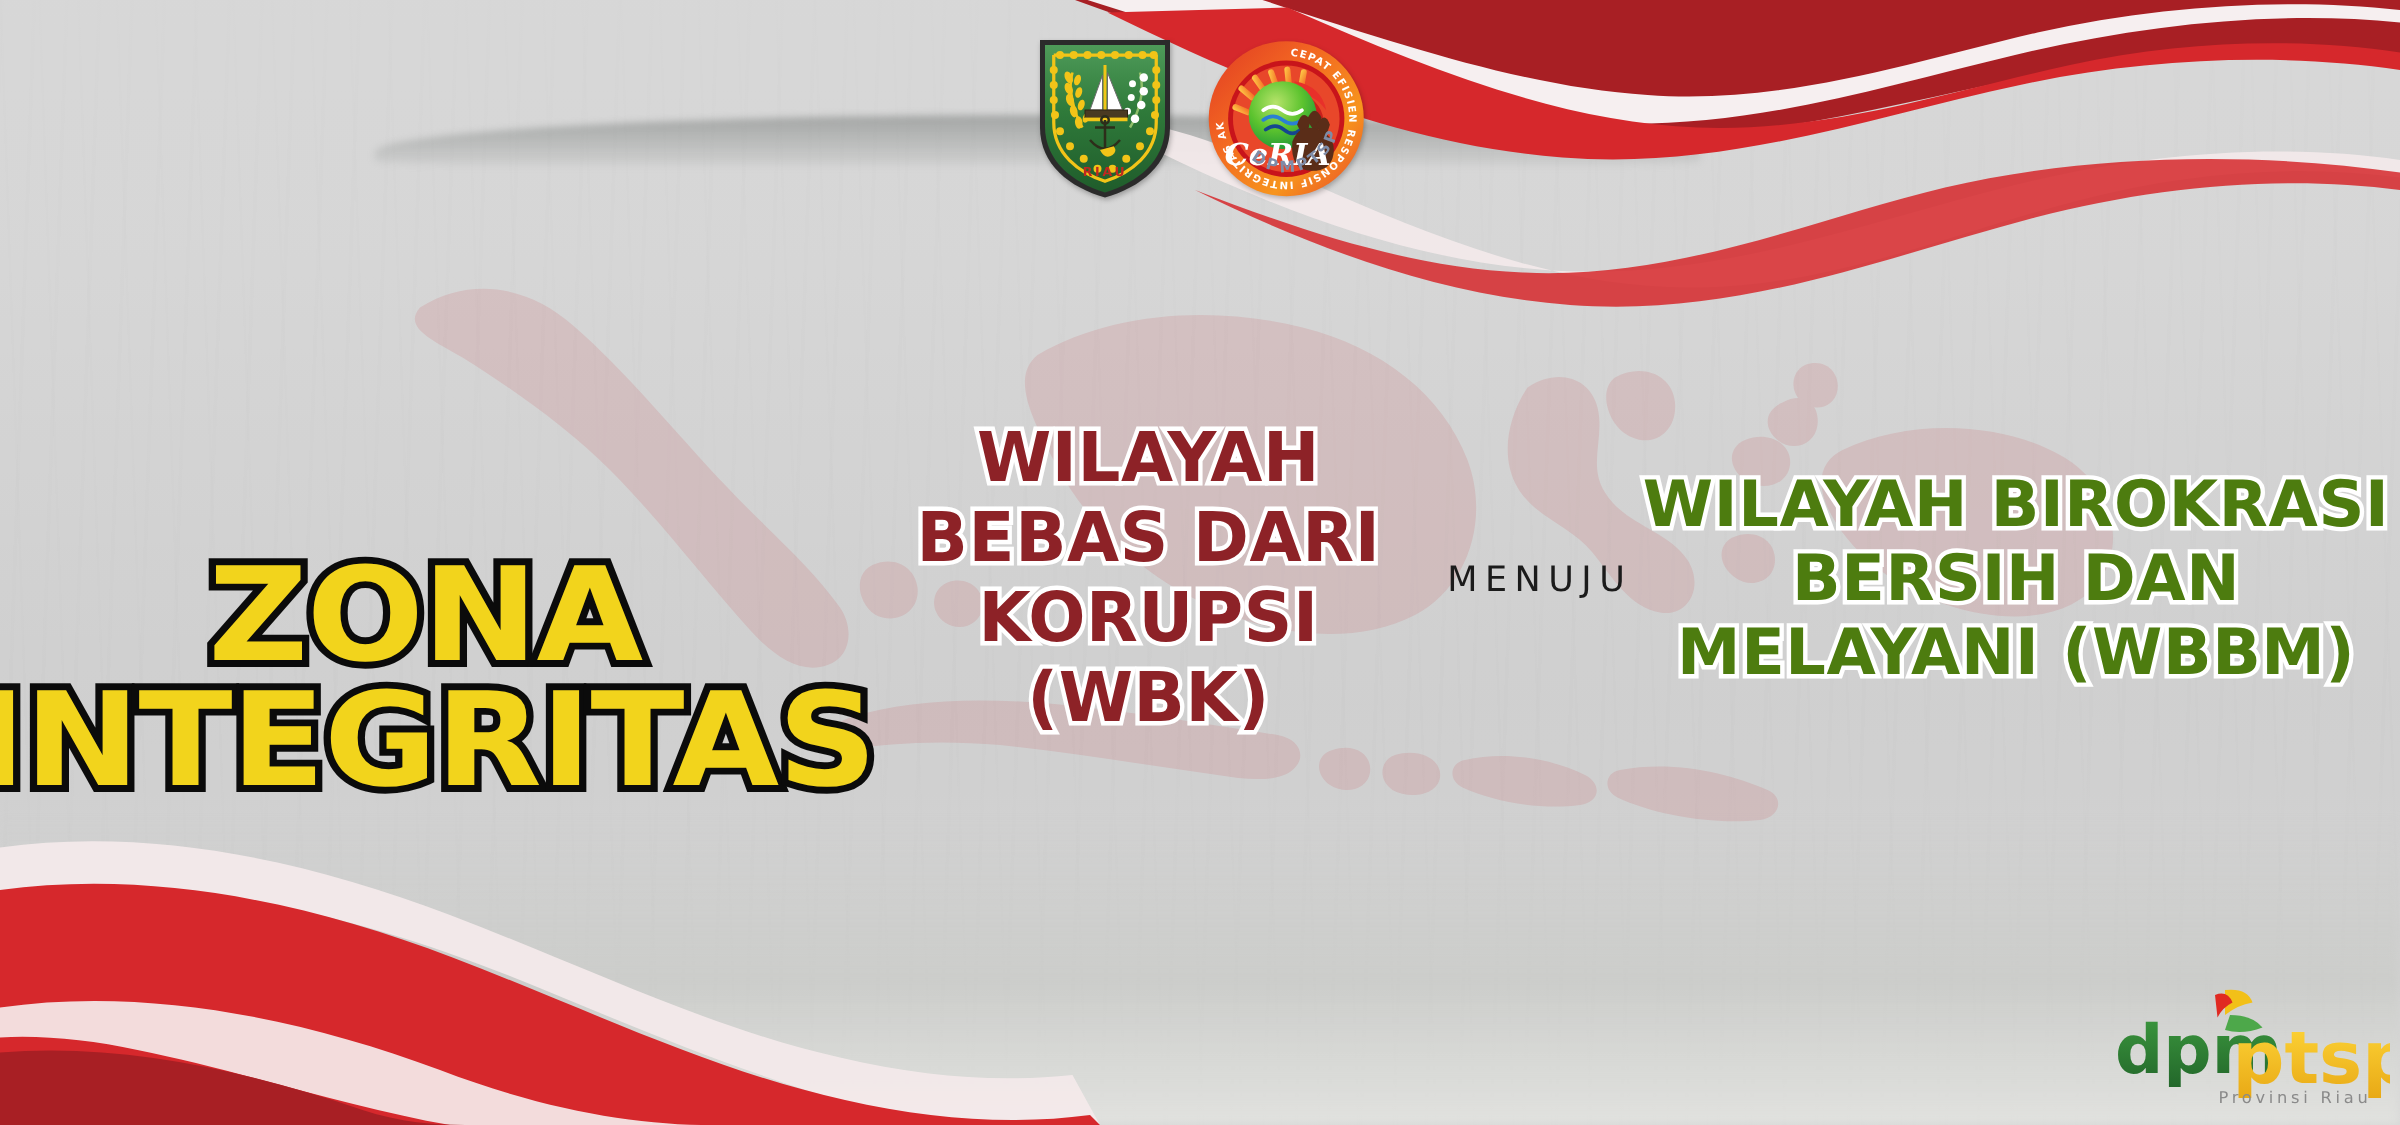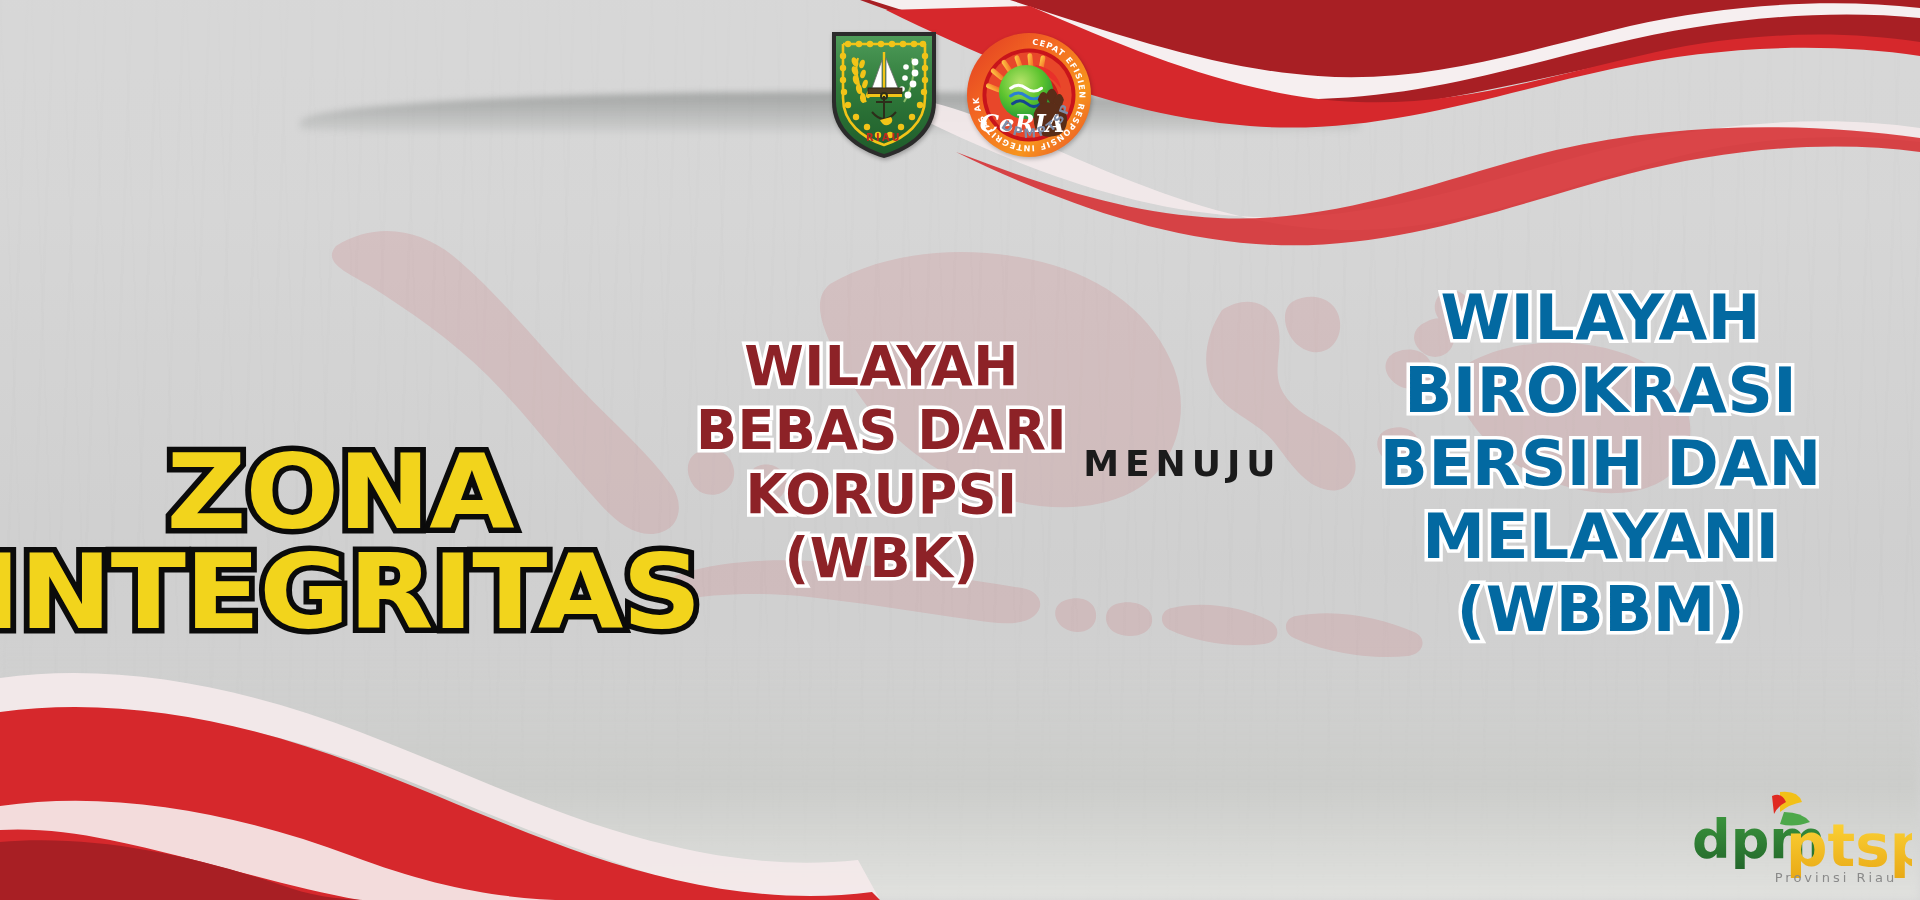--- a/index.html
+++ b/index.html
@@ -88,34 +88,34 @@
     color:#8D2227;
     -webkit-text-stroke:7px #ffffff;
     paint-order:stroke fill;
     font-family:"DejaVu Sans", sans-serif;
     text-transform:uppercase;
     transform:scaleX(.98);
   }
 
   .line-menuju {
     margin-top:26px;
-    font-size:36px;
-    font-weight:700;
+    font-size:28px;
+    font-weight:400;
     letter-spacing:6px;
     color:#1b1b1b;
     font-family:"DejaVu Sans", sans-serif;
     text-transform:uppercase;
   }
 
   .line-wbbm {
     margin-top:26px;
-    font-size:63px;
+    font-size:51px;
     font-weight:900;
     letter-spacing:.5px;
-    color:#0369a1;
+    color:#4d7c0f;
     -webkit-text-stroke:7px #ffffff;
     paint-order:stroke fill;
     font-family:"DejaVu Sans", sans-serif;
     text-transform:uppercase;
     transform:scaleX(1.0);
   }
 
   .footer-block {
     margin-top:56px;
     display:flex; flex-direction:column; align-items:center;

